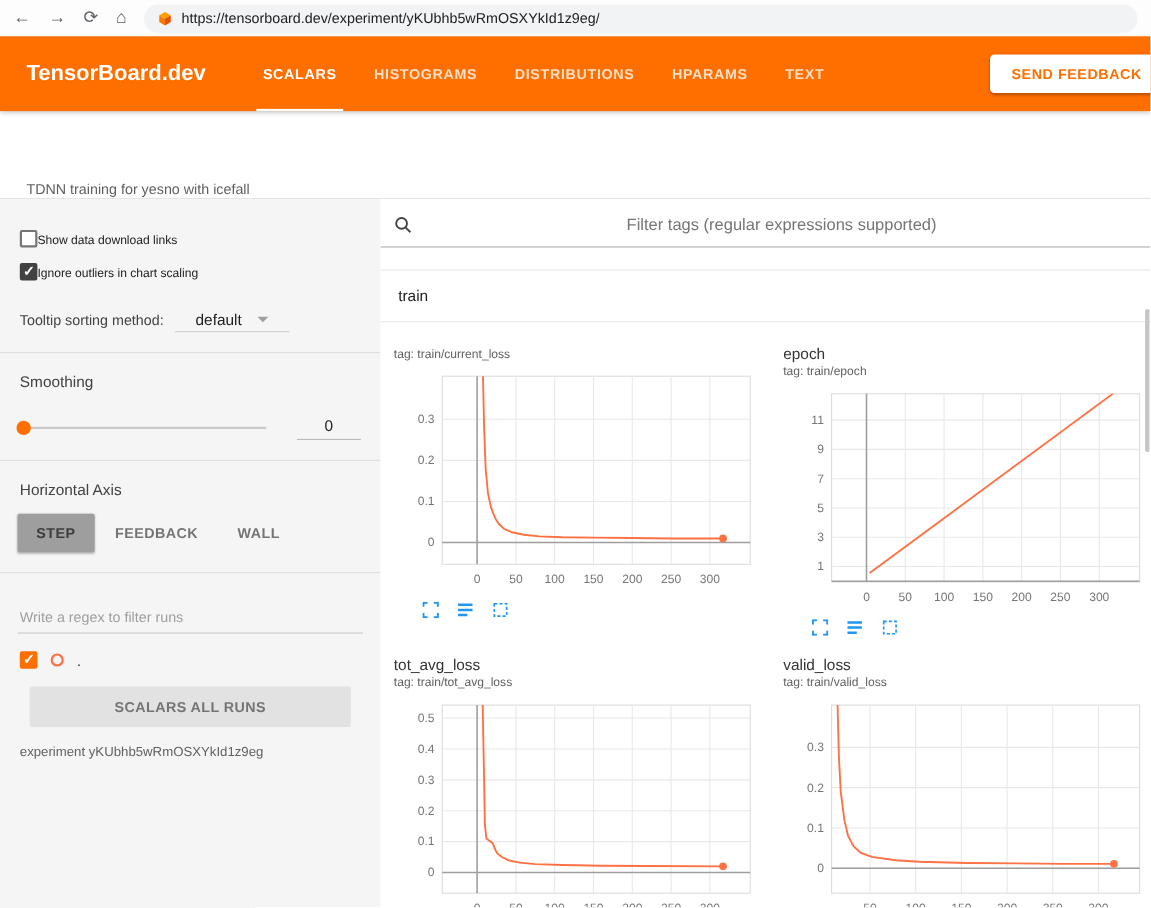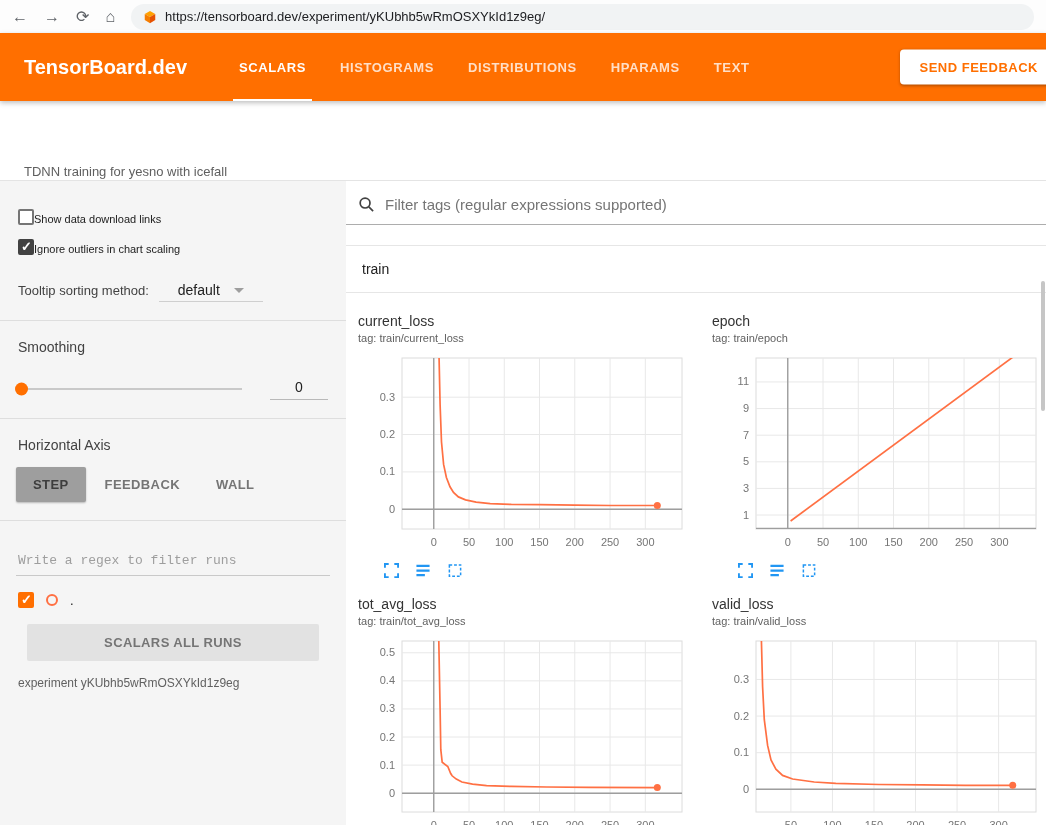--- a/index.html
+++ b/index.html
@@ -64,37 +64,37 @@
     width:13px; height:13px; border-radius:50%; background:#ff6f00; }
   .slider-value { width:58px; text-align:center; font-size:14px; color:#212121;
     border-bottom:1px solid #b9b9b9; padding:2px 0 4px 0; }
   .axis-buttons { display:flex; gap:2px; margin:14px 0 4px 0; }
   .axis-btn { font-size:13px; font-weight:bold; letter-spacing:0.4px; color:#757575;
     padding:10px 17px; border-radius:2px; cursor:pointer; }
   .axis-btn.active { background:#9e9e9e; color:#3d3d3d;
     box-shadow:0 1px 2px rgba(0,0,0,0.25); }
   .regex-input { width:100%; border:none; border-bottom:1px solid #c9c9c9;
     background:transparent; font-size:13px; color:#701a75; padding:8px 0 7px 2px;
-    outline:none; margin-top:6px;font-family:Liberation Mono, monospace; }
+    outline:none; margin-top:6px; }
   .regex-input::placeholder { color:#9e9e9e; }
   .run-row { display:flex; align-items:center; gap:12px; margin:16px 0 0 2px;
     font-size:13px; color:#212121; }
   .run-swatch { width:12px; height:12px; border-radius:50%; border:2px solid #ff7043;
     background:transparent; flex-shrink:0; }
   .toggle-all-btn { display:block; width:calc(100% - 22px); margin:16px auto 0 auto;
     background:#e2e2e2; color:#757575; font-size:13px; font-weight:bold;
     letter-spacing:0.4px; text-align:center; padding:11px 0; border-radius:2px;
     cursor:pointer; }
   .experiment-note { font-size:12px; color:#616161; margin:15px 0 0 2px; }
 
   
   .filter-bar { display:flex; align-items:center; gap:10px; padding:15px 10px 11px 12px;
     border-bottom:1px solid #adadad; }
   .filter-input { flex:1; border:none; outline:none; font-size:15px; color:#212121;
-    background:transparent; }
+    background:transparent;text-align:center; }
   .filter-input::placeholder { color:#757575; }
   .section-card { margin-top:20px; }
   .section-header { font-size:14px; color:#212121; padding:15px 16px;
     border-top:1px solid #e6e6e6; border-bottom:1px solid #e6e6e6; cursor:pointer; }
   .charts-grid { display:grid; grid-template-columns:352px 352px; column-gap:2px;
     row-gap:6px; padding:14px 0 0 4px; }
   .chart-card { padding:6px 8px; }
   .chart-title { font-size:14px; color:#333; }
   .chart-tag { font-size:11px; color:#616161; margin-top:3px; }
   .chart-svg { margin-top:8px; display:block; }
@@ -207,21 +207,20 @@
       </span>
       <input class="filter-input" type="text" placeholder="Filter tags (regular expressions supported)" style="">
     </div>
 
     <div class="section-card">
       <div class="section-header">train</div>
 
       <div class="charts-grid">
 
         <div class="chart-card">
-          <div class="chart-title">current_loss</div>
           <div class="chart-tag">tag: train/current_loss</div>
           <svg class="chart-svg" id="chart-svg-0" width="330" height="205">
               <clipPath id="cp0">
                 <rect x="44" y="6" width="280" height="171"></rect>
               </clipPath>
               <rect x="44" y="6" width="280" height="171" fill="#fff" stroke="#dcdcdc"></rect>
               <line x1="44" x2="324" y1="157.2117903930131" y2="157.2117903930131" stroke="#e8e8e8"></line>
               <text x="37" y="160.7117903930131" text-anchor="end" class="tick">0</text>
               <line x1="44" x2="324" y1="119.87554585152839" y2="119.87554585152839" stroke="#e8e8e8"></line>
               <text x="37" y="123.37554585152839" text-anchor="end" class="tick">0.1</text>

